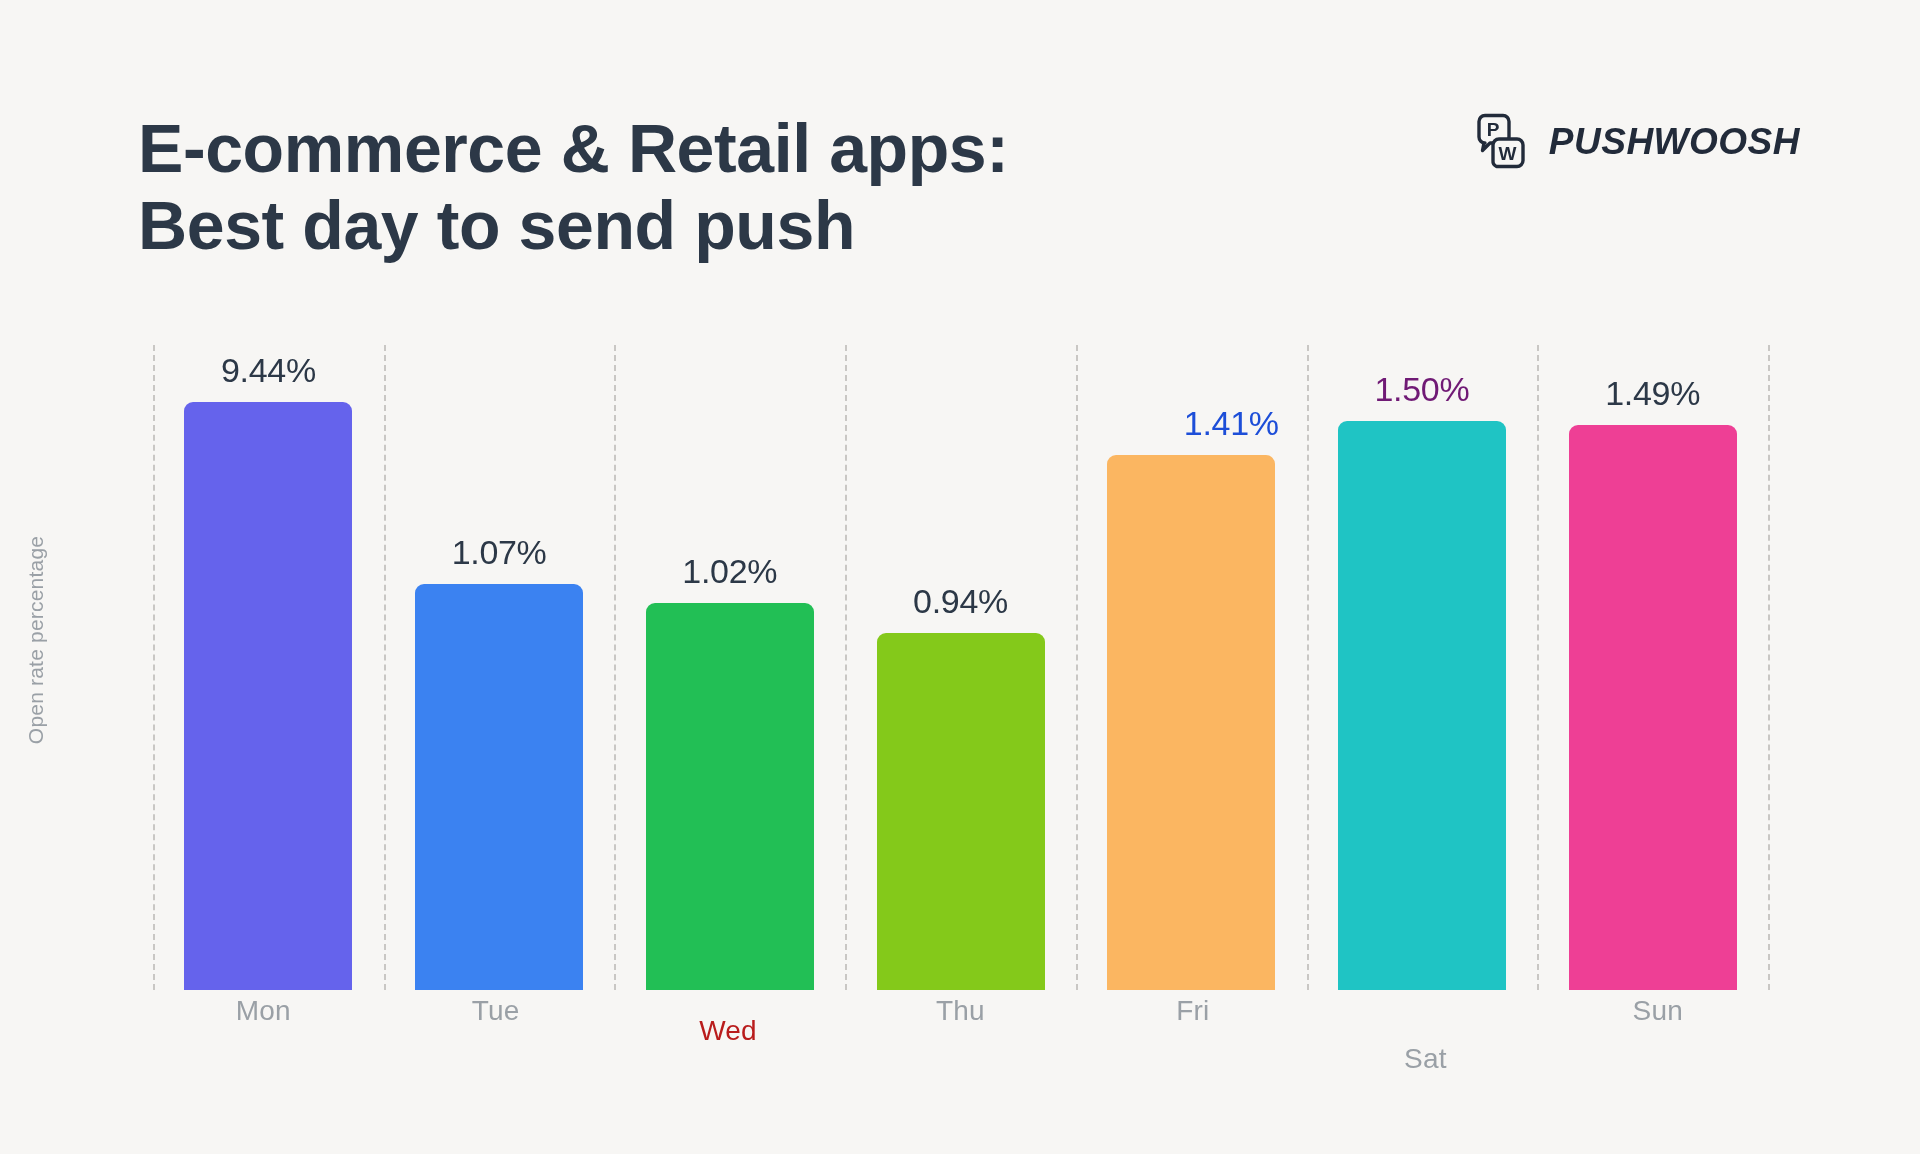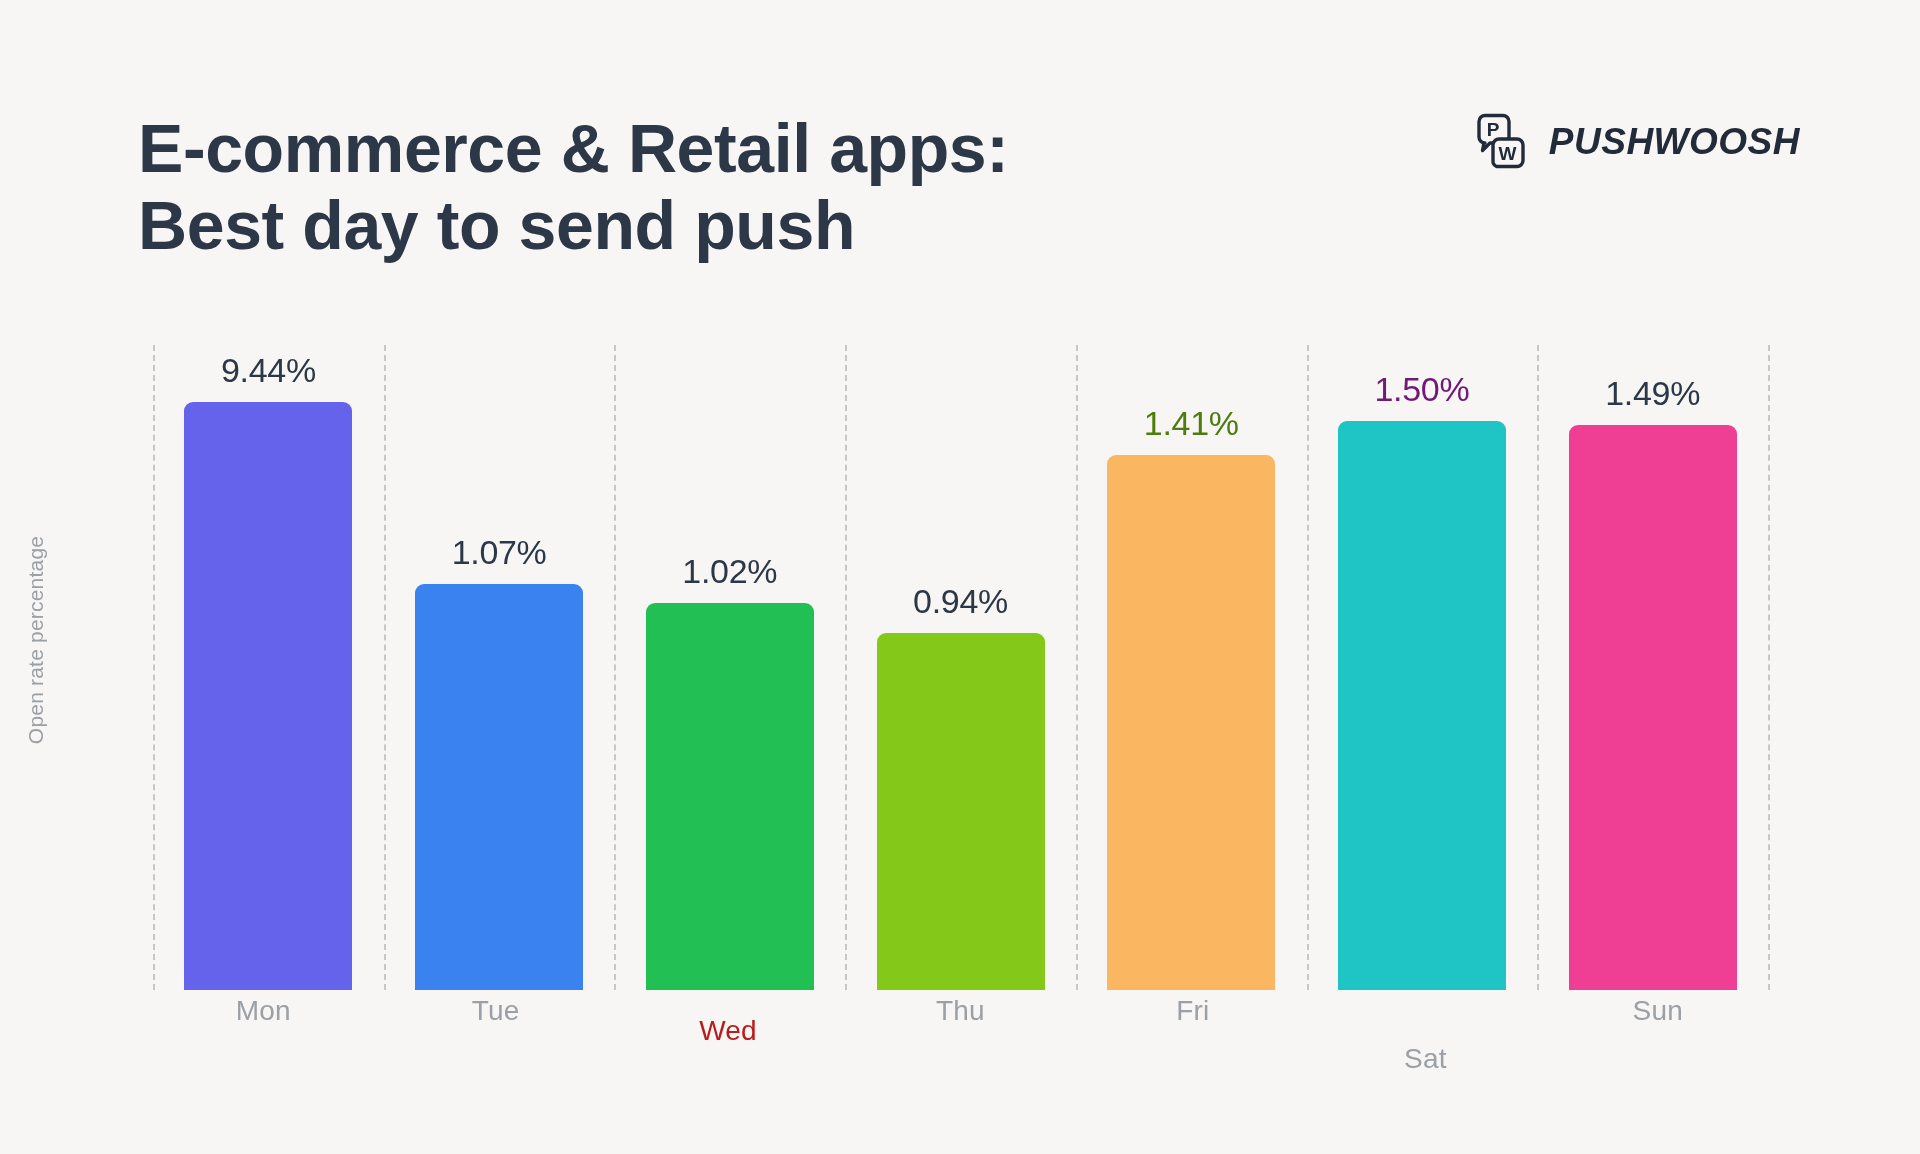--- a/index.html
+++ b/index.html
@@ -225,21 +225,21 @@
         <div class="bar-slot">
           <div class="bar" style="height: 60%; background: rgb(34, 191, 85);"></div>
           <div class="bar-value" style="color: rgb(44, 56, 71); bottom: calc(60% + 12px);">1.02%</div>
         </div>
         <div class="bar-slot">
           <div class="bar" style="height: 55.2941%; background: rgb(132, 201, 26);"></div>
           <div class="bar-value" style="color: rgb(44, 56, 71); bottom: calc(55.2941% + 12px);">0.94%</div>
         </div>
         <div class="bar-slot">
           <div class="bar" style="height: 82.9412%; background: rgb(251, 182, 97);"></div>
-          <div class="bar-value" style="color: #4d7c0f; bottom: calc(82.9412% + 12px);">1.41%</div>
+          <div class="bar-value" style="color: #1d4ed8; bottom: calc(82.9412% + 12px); margin-left: 40px;">1.41%</div>
         </div>
         <div class="bar-slot">
           <div class="bar" style="height: 88.2353%; background: rgb(31, 196, 196);"></div>
           <div class="bar-value" style="color: #701a75; bottom: calc(88.2353% + 12px);">1.50%</div>
         </div>
         <div class="bar-slot">
           <div class="bar" style="height: 87.6471%; background: rgb(238, 63, 149);"></div>
           <div class="bar-value" style="color: rgb(44, 56, 71); bottom: calc(87.6471% + 12px);">1.49%</div>
         </div>
       </div>

